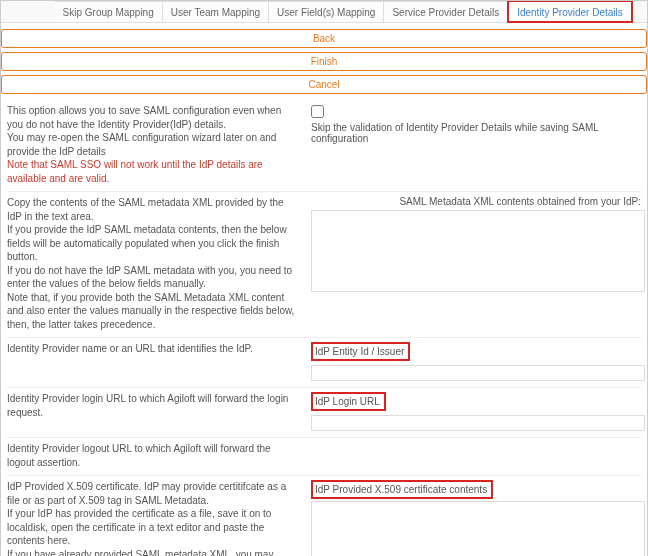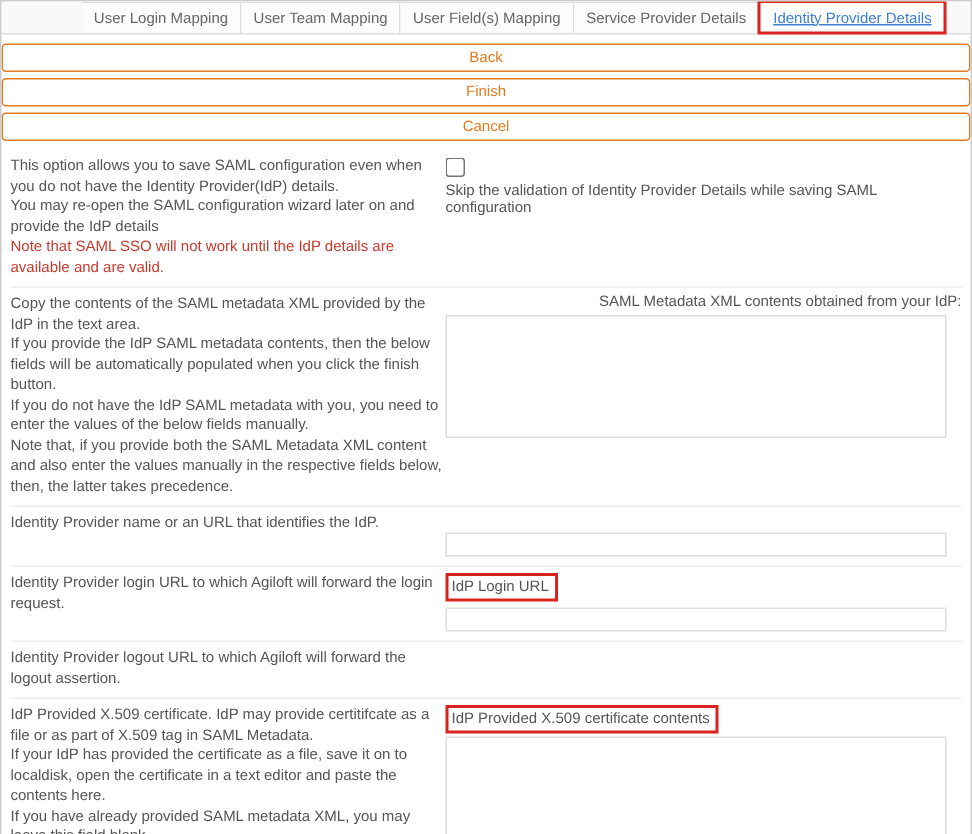--- a/index.html
+++ b/index.html
@@ -29,21 +29,20 @@
     display: flex;
     align-items: center;
     white-space: nowrap;
   }
   .tab:first-child { border-left: 1px solid #ddd; margin-top: 31px; }
   .tab.active {
     color: #3b7fd8;
     background: #fff;
     border-bottom: 1px solid #fff;
     margin-bottom: -1px;
-    text-decoration: underline;
   }
   .highlight-tab {
     position: relative;
     border: 2.5px solid #d8241f !important;
     margin: -1px 0 -1px -1px;
     z-index: 2;
   }
   .btn-row {
     display: flex;
     justify-content: center;
@@ -56,20 +55,21 @@
     color: #e47a1e;
     background: #fff;
     border-radius: 3px;
     padding: 3px 10px;
     font-size: 10px;
     cursor: pointer;
   }
   .content { padding: 0 6px 6px 6px; }
   .row {
     display: flex;
+    gap: 14px;
     border-bottom: 1px solid #eee;
     padding: 4px 0 6px 0;
   }
   .row:last-of-type { border-bottom: none; }
   .left {
     width: 290px;
     flex-shrink: 0;
     line-height: 1.35;
     color: #555;
   }
@@ -115,21 +115,21 @@
     border: 2.5px solid #d8241f;
     padding: 2px 4px 2px 2px;
     margin-bottom: 2px;
   }
 </style>
 </head>
 <body>
 
 <div class="tabs">
   <div class="tab">General</div>
-  <div class="tab">User Login Mapping</div>
+  <div class="tab">Skip Group Mapping</div>
   <div class="tab">User Team Mapping</div>
   <div class="tab">User Field(s) Mapping</div>
   <div class="tab">Service Provider Details</div>
   <div class="tab active highlight-tab">Identity Provider Details</div>
 </div>
 
 <div class="btn-row">
   <button class="btn">Back</button>
   <button class="btn">Finish</button>
   <button class="btn">Cancel</button>
@@ -160,21 +160,21 @@
     </div>
     <div class="right">
       <span class="field-label">SAML Metadata XML contents obtained from your IdP:</span>
       <textarea class="plain bigarea" style=""></textarea>
     </div>
   </div>
 
   <div class="row">
     <div class="left">Identity Provider name or an URL that identifies the IdP.</div>
     <div class="right">
-      <br>
+      <span class="hl-label">IdP Entity Id / Issuer</span><br>
       <input class="plain" type="text" style="">
     </div>
   </div>
 
   <div class="row">
     <div class="left">Identity Provider login URL to which Agiloft will forward the login request.</div>
     <div class="right">
       <span class="hl-label">IdP Login URL</span><br>
       <input class="plain" type="text" style="">
     </div>

